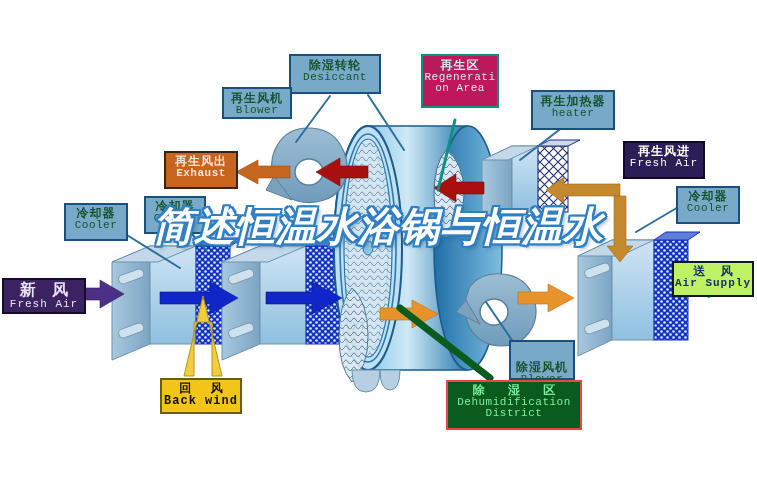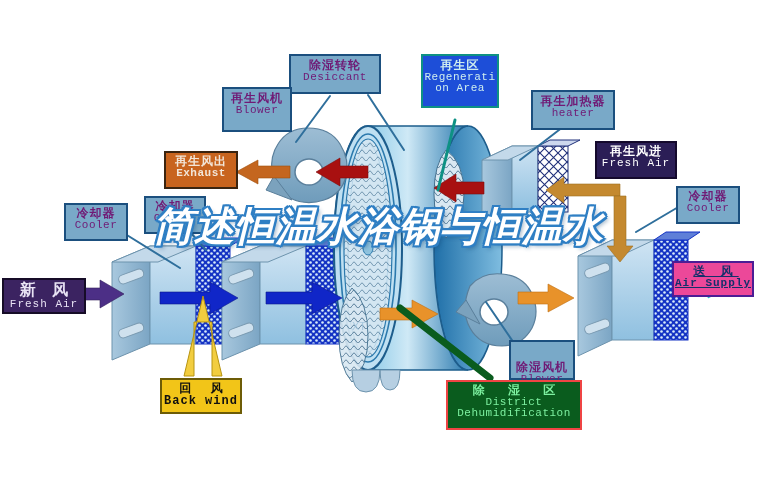--- a/index.html
+++ b/index.html
@@ -20,28 +20,28 @@
     white-space:nowrap;
     z-index:40;
   }
   .lbl .cn{display:block;font-weight:bold;}
   .lbl .en{display:block;font-family:"Liberation Mono","DejaVu Sans Mono",monospace;}
 
   
   .lbl-blue{
     background:#79a9c8;
     border:2px solid #1b4f7e;
-    color:#701a75;
+    color:#14532d;
   }
   .lbl-blue .cn{font-size:12px;letter-spacing:1px;}
   .lbl-blue .en{font-size:11px;letter-spacing:0.5px;}
 
   
   .lbl-teal{
-    background:#1d4ed8;
+    background:#be185d;
     border:2px solid #0e9184;
     color:#cfeeee;
   }
   .lbl-teal .cn{font-size:12px;letter-spacing:1px;}
   .lbl-teal .en{font-size:11px;letter-spacing:0.5px;}
 
   
   .lbl-orange{
     background:#c8641e;
     border:2px solid #3a2410;
@@ -57,20 +57,21 @@
     color:#e8e2f4;
   }
   .lbl-purple .cn{font-size:16px;letter-spacing:6px;padding-left:6px;}
   .lbl-purple .en{font-size:11px;letter-spacing:1px;}
 
   
   .lbl-purple2{
     background:#2b1e56;
     border:2px solid #14092c;
     color:#ffffff;
+    margin-left:28px;
   }
   .lbl-purple2 .cn{font-size:12px;letter-spacing:1px;}
   .lbl-purple2 .en{font-size:11px;letter-spacing:1px;}
 
   
   .lbl-yellow{
     background:#f2c518;
     border:2px solid #6d5c06;
     color:#101010;
   }
@@ -81,24 +82,23 @@
   .lbl-dgreen{
     background:#0a5c1e;
     border:2px solid #ef4444;
     color:#7df0a0;
   }
   .lbl-dgreen .cn{font-size:12px;letter-spacing:10px;padding-left:10px;font-weight:bold;}
   .lbl-dgreen .en{font-size:11px;letter-spacing:0.5px;}
 
   
   .lbl-cyan{
-    background:#ec4899;
-    border:2px solid #4c1d95;
+    background:#bef264;
+    border:2px solid #0f172a;
     color:#14306b;
-    text-decoration:underline;
   }
   .lbl-cyan .cn{font-size:12px;letter-spacing:6px;padding-left:6px;font-weight:bold;}
   .lbl-cyan .en{font-size:11px;letter-spacing:1px;font-weight:bold;}
 
   
   #title{
     left:0;top:204px;width:757px;
     text-align:center;
     z-index:90;
     pointer-events:none;
@@ -305,21 +305,21 @@
       <path d="M490 378 L400 308" stroke="#0a5c1e" stroke-width="7"></path>
       <path d="M215 162 L236 172" stroke="#8a4a10" stroke-width="1"></path>
     </g>
   </svg>
 
   <div class="lbl lbl-blue" style="left:289px;top:54px;width:92px;height:40px;padding-top:3px;">
     <span class="cn">除湿转轮</span>
     <span class="en">Desiccant</span>
   </div>
 
-  <div class="lbl lbl-blue" style="left:222px;top:87px;width:70px;height:45px;padding-top:3px;">
+  <div class="lbl lbl-blue" style="left:222px;top:87px;width:70px;height:32px;padding-top:3px;">
     <span class="cn">再生风机</span>
     <span class="en">Blower</span>
   </div>
 
   <div class="lbl lbl-orange" style="left:164px;top:151px;width:74px;height:38px;padding-top:2px;">
     <span class="cn">再生风出</span>
     <span class="en">Exhaust</span>
   </div>
 
   <div class="lbl lbl-blue" style="left:64px;top:203px;width:64px;height:38px;padding-top:2px;">
@@ -363,22 +363,22 @@
     <span class="en">Back wind</span>
   </div>
 
   <div class="lbl lbl-blue" style="left:509px;top:340px;width:66px;height:40px;padding-top:19px;">
     <span class="cn">除湿风机</span>
     <span class="en">Blower</span>
   </div>
 
   <div class="lbl lbl-dgreen" style="left:446px;top:380px;width:136px;height:50px;padding-top:2px;">
     <span class="cn">除  湿  区</span>
+    <span class="en">Dehumidification</span>
     <span class="en">District</span>
-    <span class="en">Dehumidification</span>
   </div>
 
   <div class="lbl lbl-cyan" style="left:672px;top:261px;width:82px;height:36px;padding-top:2px;">
     <span class="cn">送    风</span>
     <span class="en">Air Supply</span>
   </div>
 
   <div id="title">
     <span class="tline">简述恒温水浴锅与恒温水</span>
   </div>

